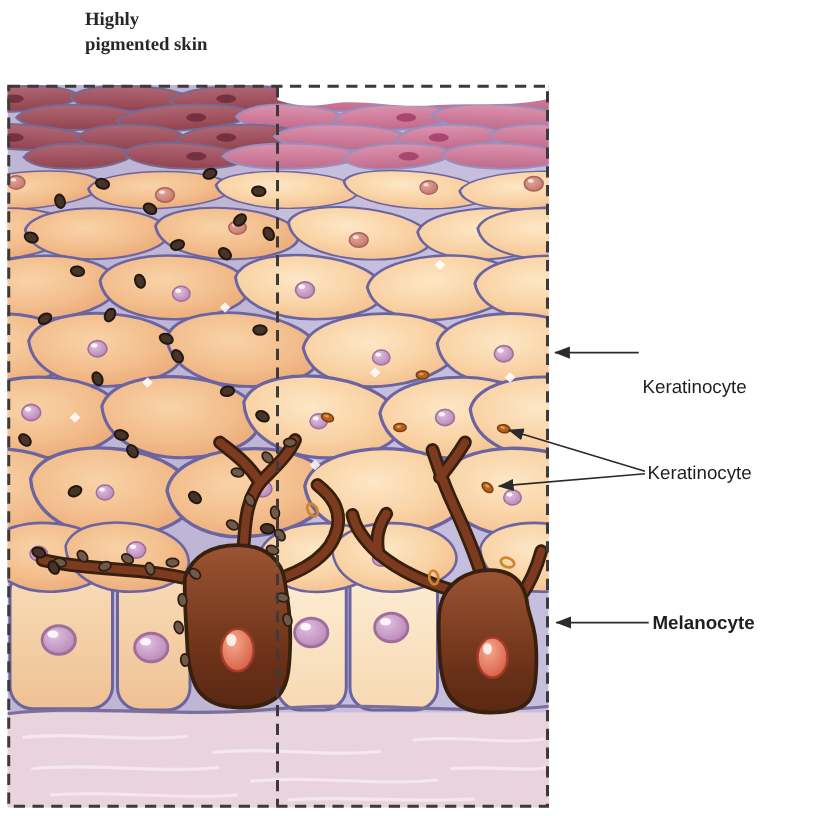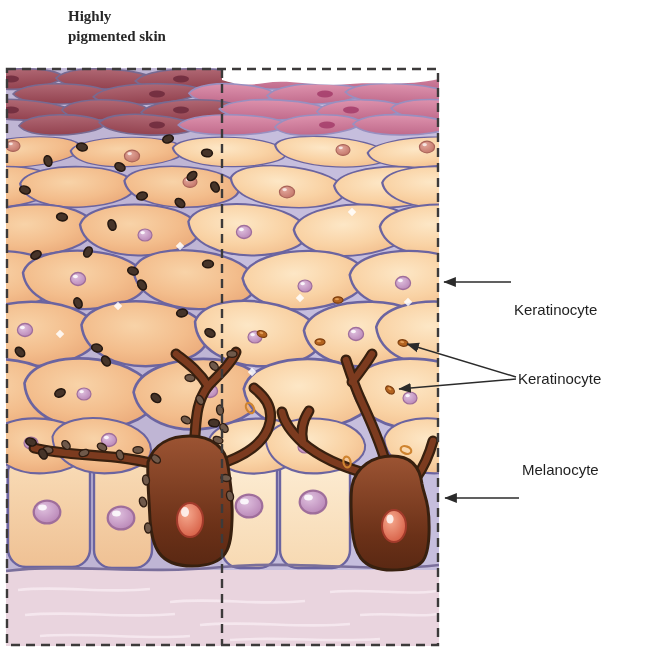--- a/index.html
+++ b/index.html
@@ -6,21 +6,21 @@
   .stage{position:relative;width:650px;height:653px;background:var(--c-background,#fff);overflow:hidden;
          font-family:"Liberation Sans",sans-serif;}
   .panel-title{position:absolute;top:7px;width:104px;text-align:left;
 ized  font-family:"Liberation Serif",serif;font-size:15px;line-height:1.32;color:var(--c-title_text,#272727);font-weight:bold;}
   .panel-title{font-family:"Liberation Serif",serif;}
   #title-left{left:68px;}
   #title-right{left:278px;}
   .side-label{position:absolute;font-size:15px;color:var(--c-label_text,#1f1f1f);white-space:nowrap;}
   #label-keratinocyte{left:514px;top:274px;margin-top:27px;}
   #label-melanosomes{left:518px;top:370px;}
-  #label-melanocyte{left:522px;top:461px;}
+  #label-melanocyte{left:522px;top:490px;font-weight:bold;}
   svg{position:absolute;left:0;top:0;}
   .bgfill{fill:var(--c-epidermis_gap,#c6bedd);}
   .cornL{fill:url(#gCornL);stroke:#776a92;stroke-width:1.6;}
   .cornR{fill:url(#gCornR);stroke:#988fc0;stroke-width:1.6;}
   .cnL{fill:#702c3e;opacity:.9;}
   .cnR{fill:#a63f6d;opacity:.9;}
   .kcL{fill:url(#gKcL);stroke:var(--c-cell_outline,#6b64a0);stroke-width:2.2;}
   .kcR{fill:url(#gKcR);stroke:var(--c-cell_outline,#6b64a0);stroke-width:2.2;}
   .basL{fill:url(#gBasL);stroke:var(--c-cell_outline,#6b64a0);stroke-width:2.4;}
   .basR{fill:url(#gBasR);stroke:var(--c-cell_outline,#6b64a0);stroke-width:2.4;}

